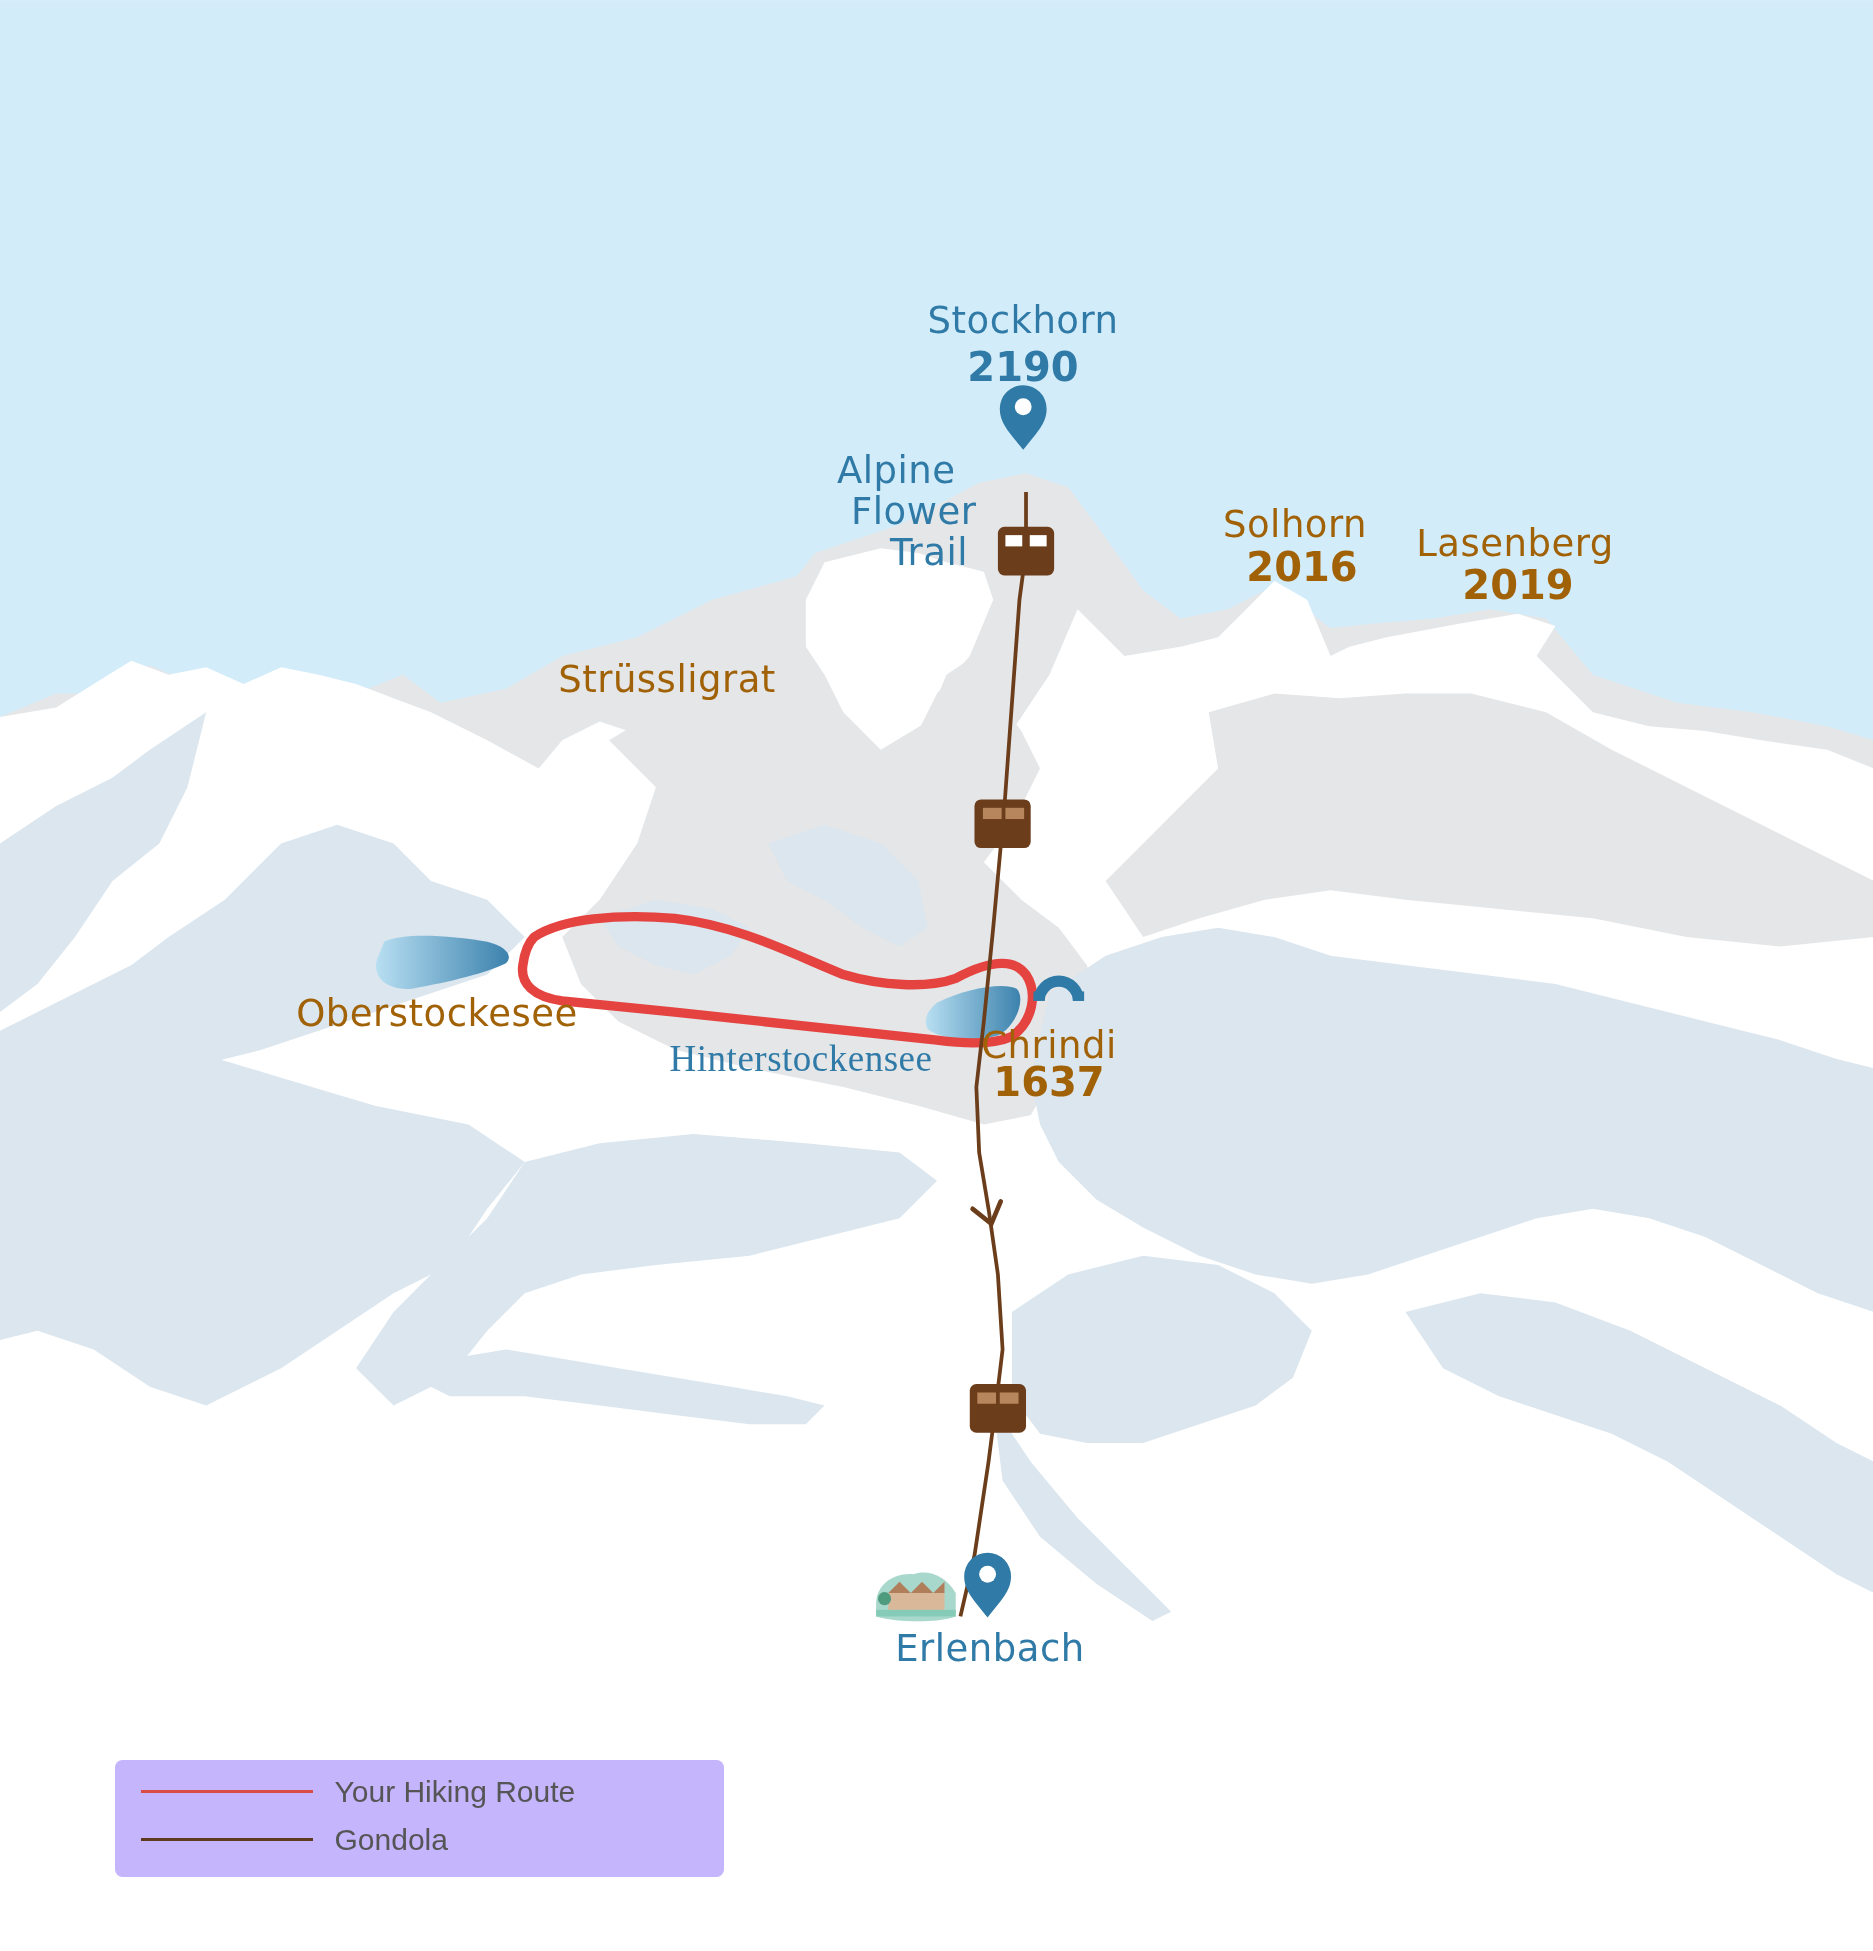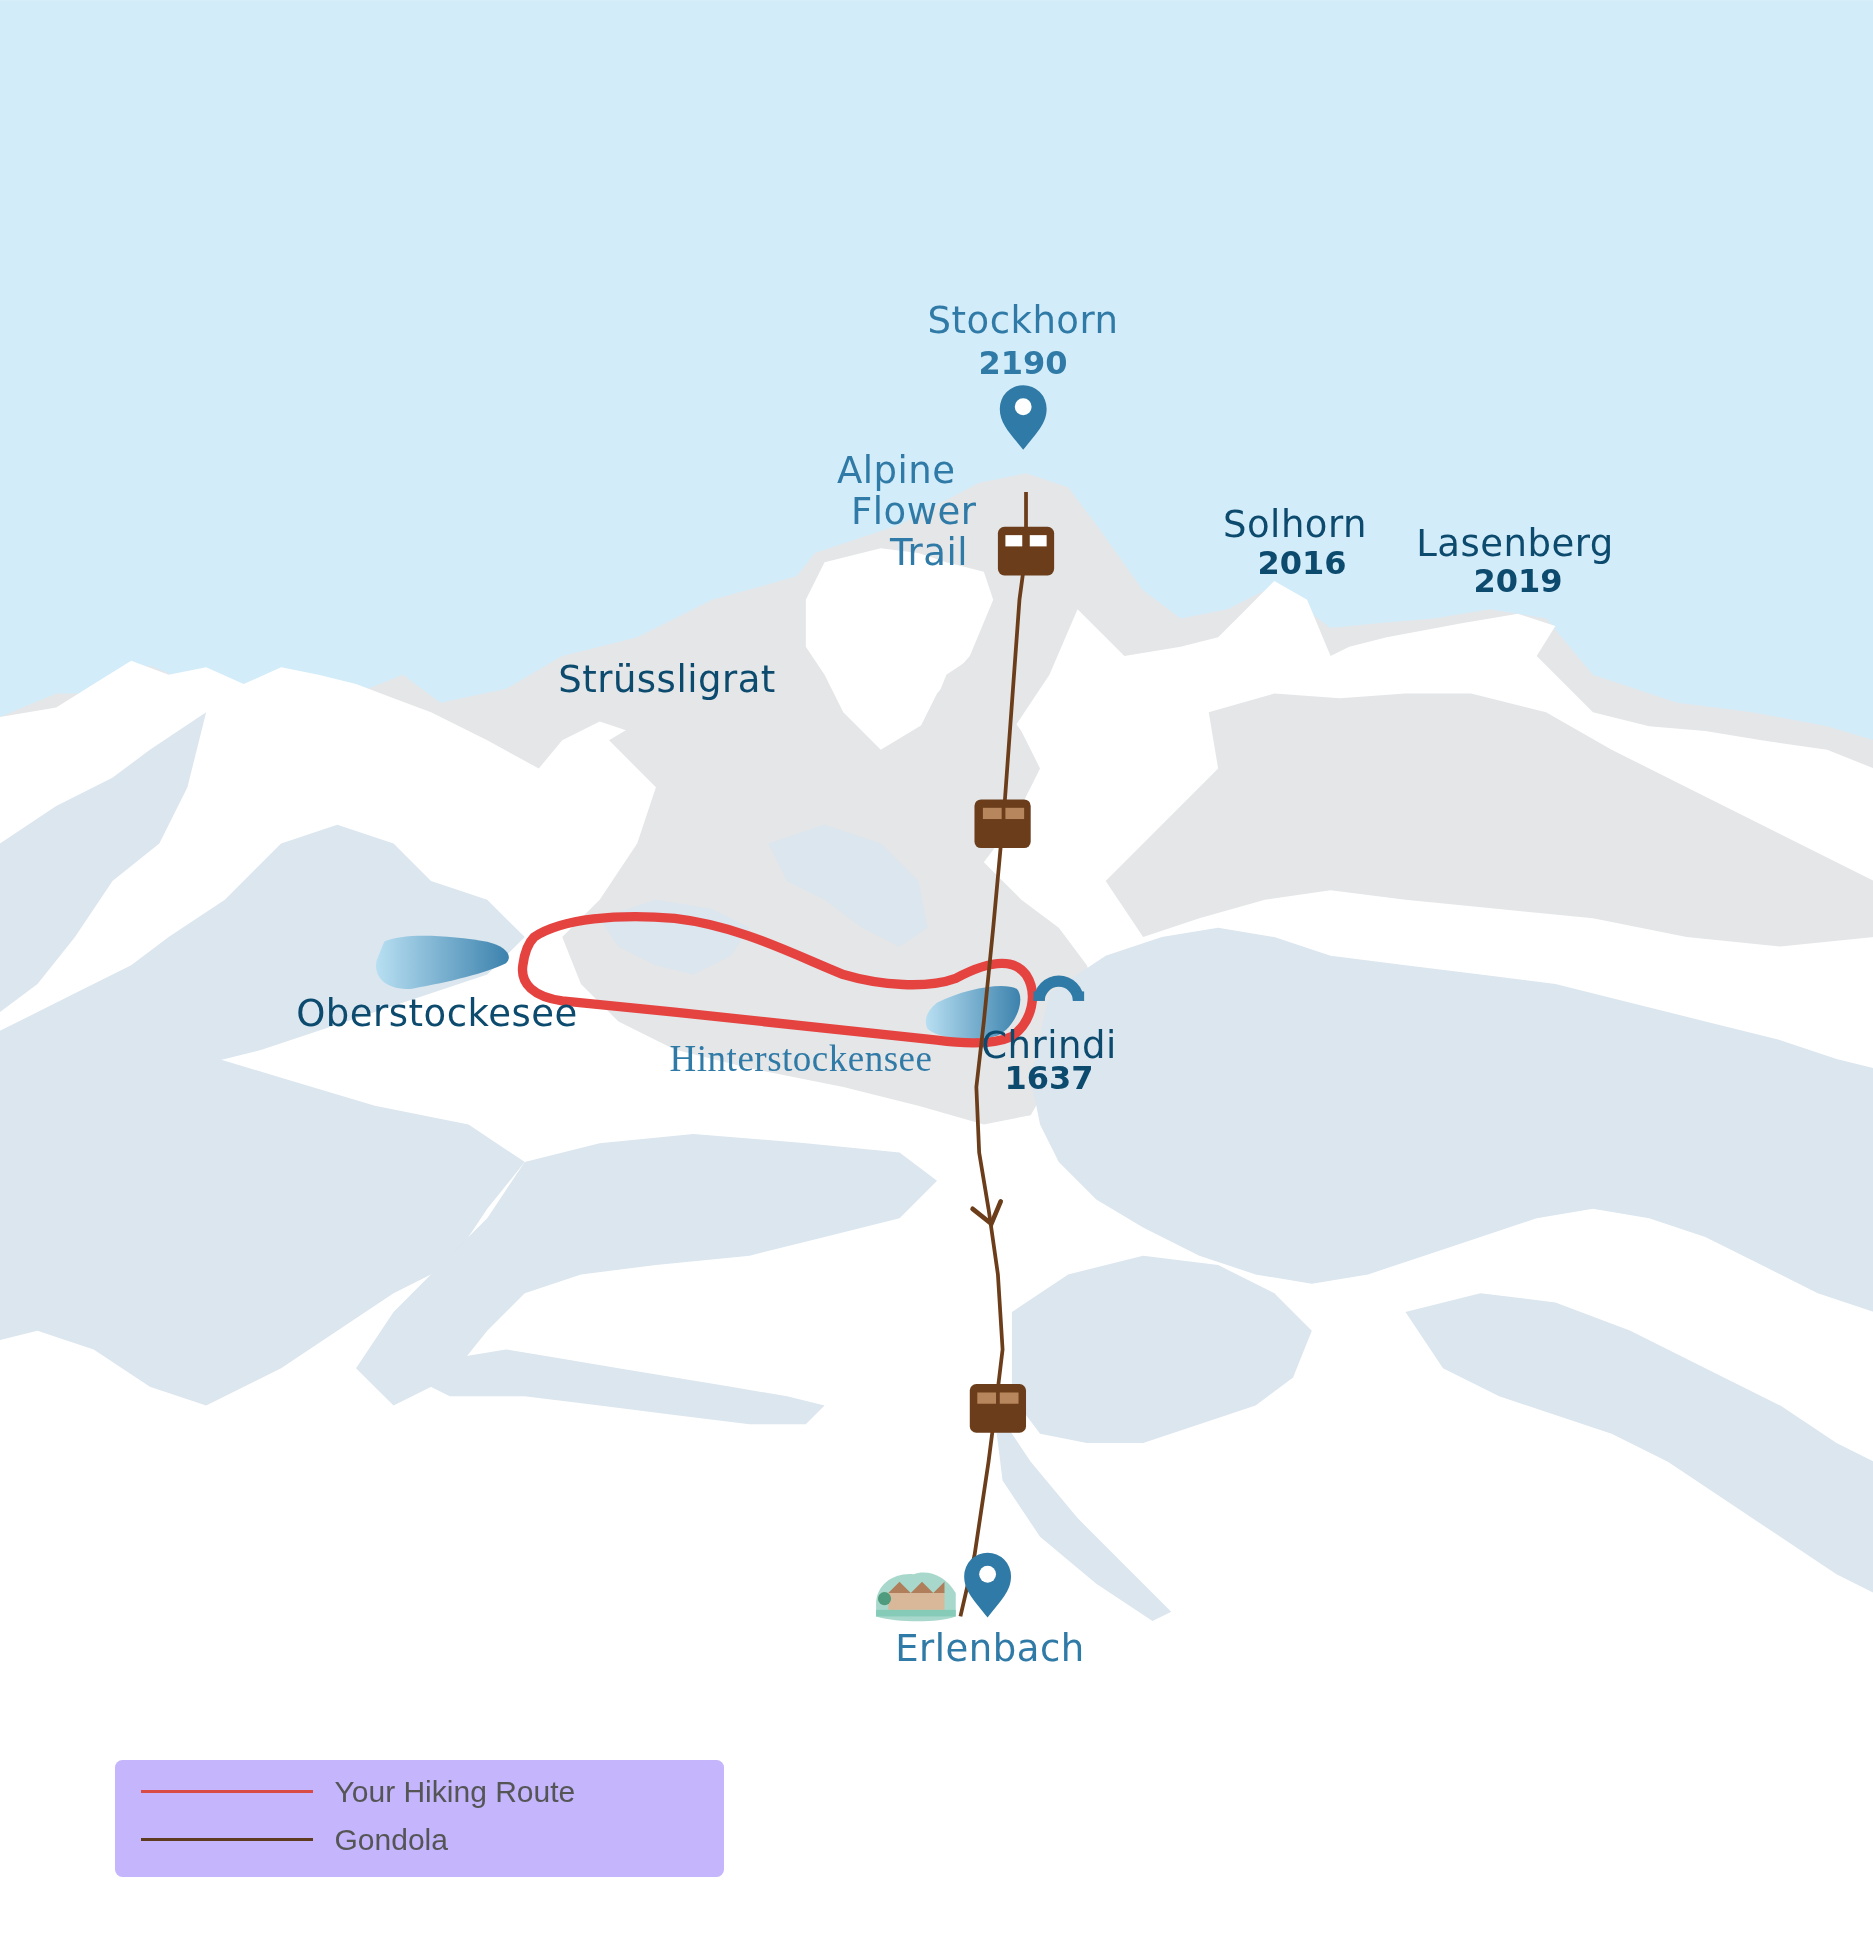--- a/index.html
+++ b/index.html
@@ -1,22 +1,22 @@
 <!DOCTYPE html>
 <html style="font-size:15px"><head>
 <meta charset="utf-8">
 <style>
   html,body{margin:0;padding:0;}
   body{width:1874px;height:1952px;position:relative;overflow:hidden;background:#ffffff;font-family:"DejaVu Sans","Liberation Sans",sans-serif;}
   #map{position:absolute;left:0;top:0;width:1874px;height:1952px;}
   .lbl{position:absolute;white-space:nowrap;transform:translateX(-50%);line-height:1;}
   .name{font-size:37px;font-weight:400;letter-spacing:0.5px;}
-  .elev{font-size:32px;font-weight:700;text-align:center;}
+  .elev{font-size:40px;font-weight:700;text-align:center;}
   .blue{color:#2f7aa6;}
-  .gray{color:#0c4a6e;}
+  .gray{color:#a16207;}
   .legend{position:absolute;left:115px;top:1760px;width:609px;height:117px;background:#c4b5fd;border-radius:7.5px;}
   .legend-row{position:absolute;left:26px;height:37px;display:flex;align-items:center;}
   .legend-line{width:172px;height:3.7px;}
   .legend-text{margin-left:21.5px;font-family:"Liberation Sans",sans-serif;font-size:30px;color:#555555;}
 </style>
 </head>
 <body>
 
 <svg id="map" viewBox="0 0 2000 2083" xmlns="http://www.w3.org/2000/svg">
 

